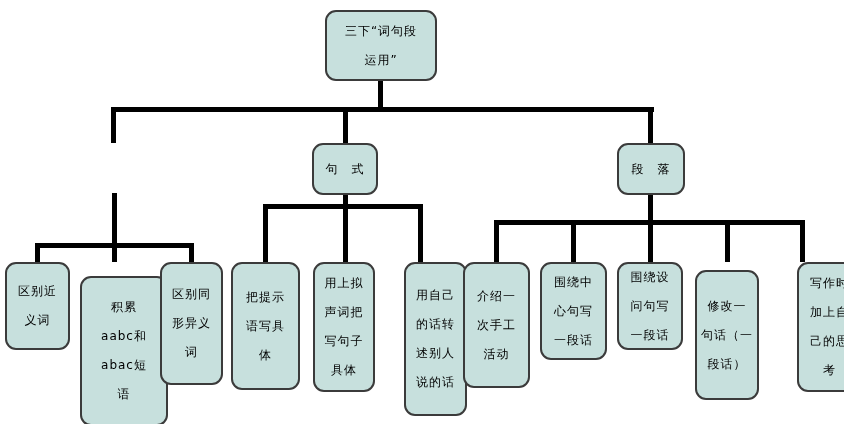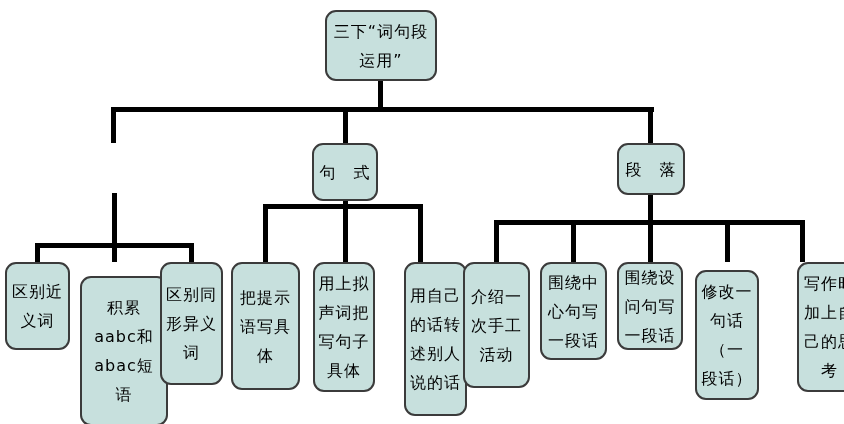--- a/index.html
+++ b/index.html
@@ -20,21 +20,21 @@
     background: var(--bg);
     overflow: hidden;
   }
   .node {
     position: absolute;
     box-sizing: border-box;
     background: var(--node-fill);
     border: 2px solid var(--node-border);
     border-radius: 11px;
     color: #000;
-    font-size: 16px;
+    font-size: 12px;
     line-height: 29px;
     letter-spacing: 1px;
     text-align: center;
     white-space: pre-line;
     display: flex;
     align-items: center;
     justify-content: center;
   }
   .line {
     position: absolute;
@@ -65,21 +65,21 @@
   <div class="line" style="left:648px;top:195px;width:5px;height:67px"></div>
   <div class="line" style="left:494px;top:220px;width:311px;height:5px"></div>
   <div class="line" style="left:494px;top:220px;width:5px;height:42px"></div>
   <div class="line" style="left:571px;top:220px;width:5px;height:42px"></div>
   <div class="line" style="left:725px;top:220px;width:5px;height:42px"></div>
   <div class="line" style="left:800px;top:220px;width:5px;height:42px"></div>
 
   <div class="node" style="left:325px;top:10px;width:112px;height:71px">三下“词句段
 运用”</div>
 
-  <div class="node" style="left:312px;top:143px;width:66px;height:58px">句　式</div>
+  <div class="node" style="left:312px;top:143px;width:66px;height:52px">句　式</div>
   <div class="node" style="left:617px;top:143px;width:68px;height:52px">段　落</div>
 
   <div class="node" style="left:5px;top:262px;width:65px;height:88px">区别近
 义词</div>
   <div class="node" style="left:80px;top:276px;width:88px;height:150px">积累
 aabc和
 abac短
 语</div>
   <div class="node" style="left:160px;top:262px;width:63px;height:123px">区别同
 形异义

